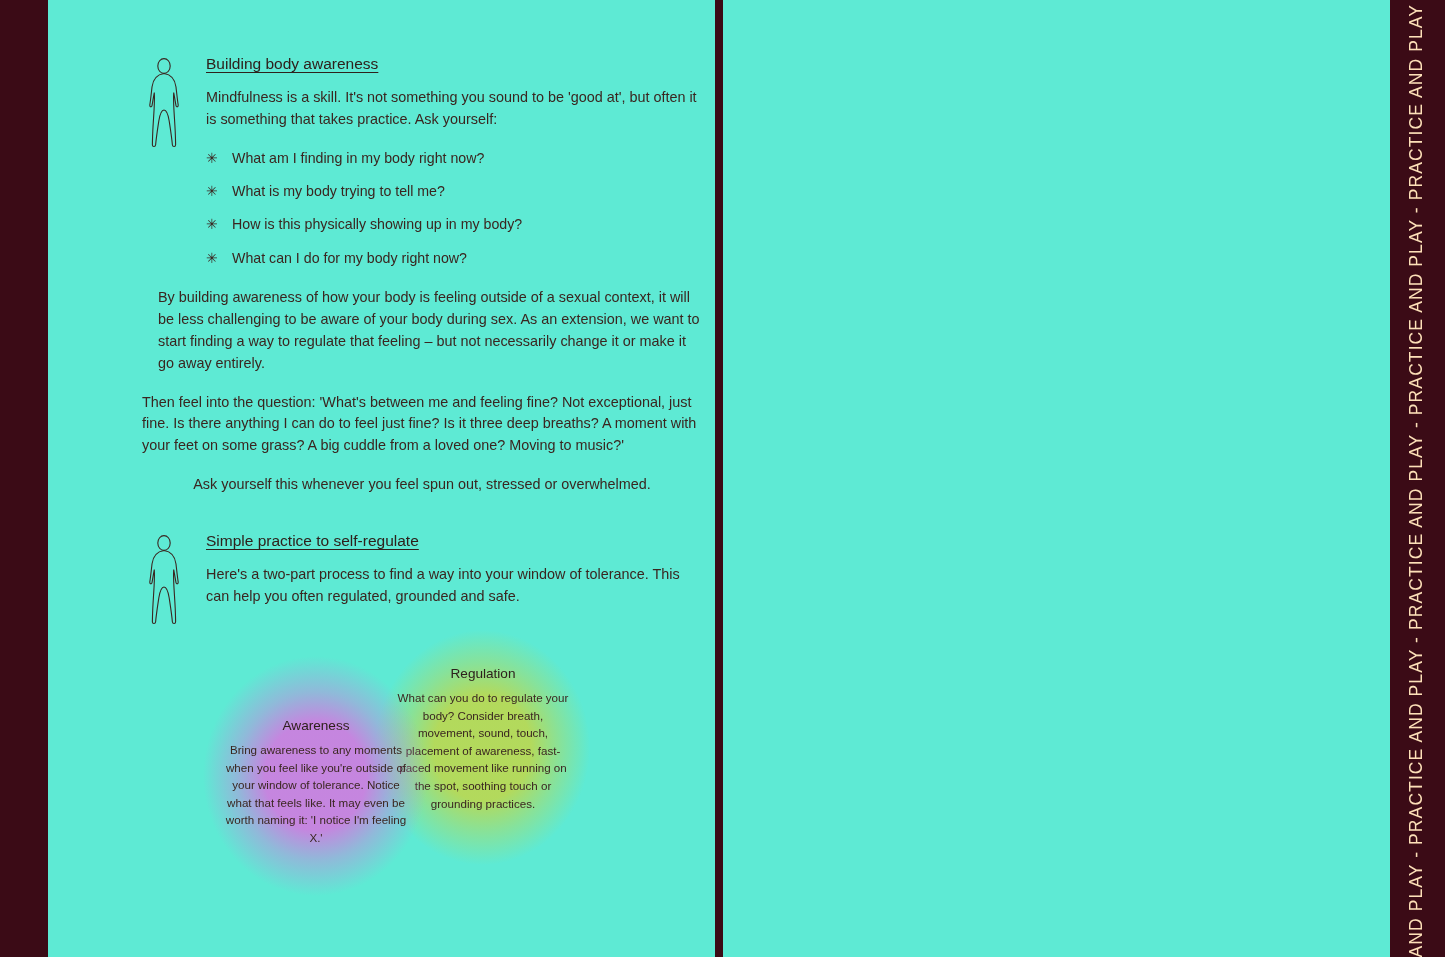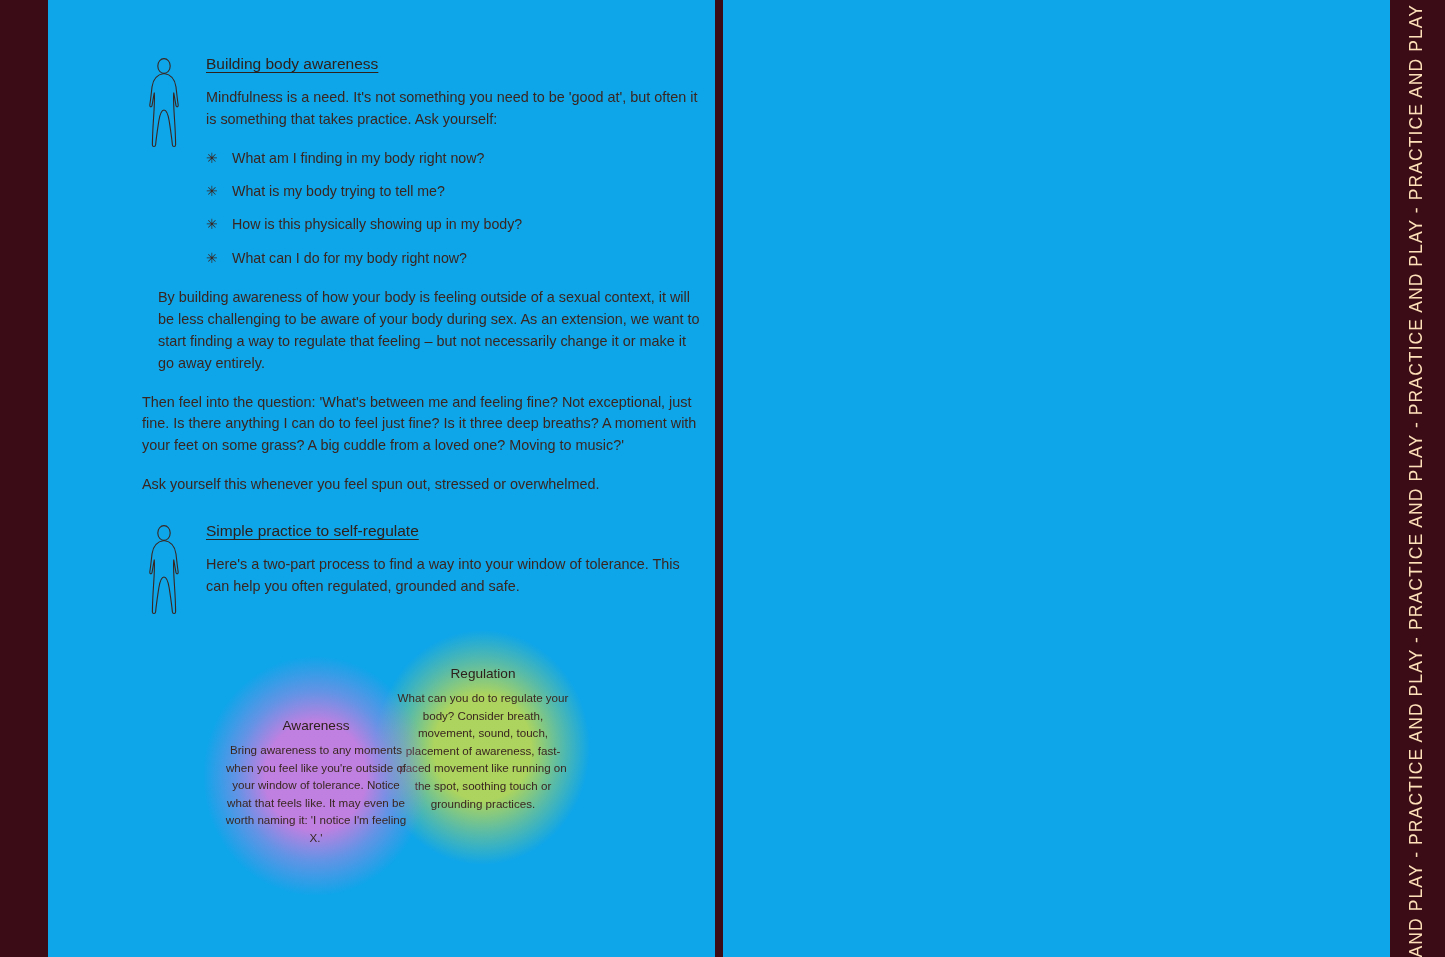--- a/index.html
+++ b/index.html
@@ -11,21 +11,21 @@
     height: 957px;
     background: #3b0b16;
     font-family: "Liberation Sans", sans-serif;
     color: #3a2620;
     overflow: hidden;
     position: relative;
   }
   .page {
     position: absolute;
     top: 0;
-    background: #0ea5e9;
+    background: #5eead4;
     height: 957px;
   }
   .page-left {
     left: 48px;
     width: 667px;
   }
   .page-right {
     left: 723px;
     width: 667px;
   }
@@ -192,32 +192,32 @@
     <div class="block">
       <div class="figure">
         <svg viewBox="0 0 44 92" width="44" height="92">
           <g fill="none" stroke="#3a2620" stroke-width="1.1">
             <ellipse cx="22" cy="9" rx="6.2" ry="7.4"></ellipse>
             <path d="M22 16.5 C15 17.5 11 22 10 30 C9.2 37 8.6 43 7.8 48 C7.5 50 9.5 50.6 10 48.6 C10.8 44 11.6 39 12.3 35.5 C12.6 40 12.4 46 12.1 52 C11.8 58 11.2 66 10.8 74 C10.6 79 10.4 84 10.4 88 C10.4 90 13.4 90 13.6 88 C14.2 81 15.6 72 16.8 64 C17.8 57.6 19.2 53 22 53 C24.8 53 26.2 57.6 27.2 64 C28.4 72 29.8 81 30.4 88 C30.6 90 33.6 90 33.6 88 C33.6 84 33.4 79 33.2 74 C32.8 66 32.2 58 31.9 52 C31.6 46 31.4 40 31.7 35.5 C32.4 39 33.2 44 34 48.6 C34.5 50.6 36.5 50 36.2 48 C35.4 43 34.8 37 34 30 C33 22 29 17.5 22 16.5 Z"></path>
           </g>
         </svg>
       </div>
       <h2 class="heading">Building body awareness</h2>
-      <p class="body">Mindfulness is a need. It's not something you need to be 'good at', but often it is something that takes practice. Ask yourself:</p>
+      <p class="body">Mindfulness is a skill. It's not something you sound to be 'good at', but often it is something that takes practice. Ask yourself:</p>
       <ul class="star-list">
         <li><span class="star">✳</span><span>What am I finding in my body right now?</span></li>
         <li><span class="star">✳</span><span>What is my body trying to tell me?</span></li>
         <li><span class="star">✳</span><span>How is this physically showing up in my body?</span></li>
         <li><span class="star">✳</span><span>What can I do for my body right now?</span></li>
       </ul>
     </div>
 
     <p class="body" style="margin-left:16px;">By building awareness of how your body is feeling outside of a sexual context, it will be less challenging to be aware of your body during sex. As an extension, we want to start finding a way to regulate that feeling – but not necessarily change it or make it go away entirely.</p>
     <p class="body">Then feel into the question: 'What's between me and feeling fine? Not exceptional, just fine. Is there anything I can do to feel just fine? Is it three deep breaths? A moment with your feet on some grass? A big cuddle from a loved one? Moving to music?'</p>
-    <p class="body" style="margin-bottom:26px;">Ask yourself this whenever you feel spun out, stressed or overwhelmed.</p>
+    <p class="body" style="margin-bottom:36px;text-align:center;">Ask yourself this whenever you feel spun out, stressed or overwhelmed.</p>
 
     <div class="block">
       <div class="figure">
         <svg viewBox="0 0 44 92" width="44" height="92">
           <g fill="none" stroke="#3a2620" stroke-width="1.1">
             <ellipse cx="22" cy="9" rx="6.2" ry="7.4"></ellipse>
             <path d="M22 16.5 C15 17.5 11 22 10 30 C9.2 37 8.6 43 7.8 48 C7.5 50 9.5 50.6 10 48.6 C10.8 44 11.6 39 12.3 35.5 C12.6 40 12.4 46 12.1 52 C11.8 58 11.2 66 10.8 74 C10.6 79 10.4 84 10.4 88 C10.4 90 13.4 90 13.6 88 C14.2 81 15.6 72 16.8 64 C17.8 57.6 19.2 53 22 53 C24.8 53 26.2 57.6 27.2 64 C28.4 72 29.8 81 30.4 88 C30.6 90 33.6 90 33.6 88 C33.6 84 33.4 79 33.2 74 C32.8 66 32.2 58 31.9 52 C31.6 46 31.4 40 31.7 35.5 C32.4 39 33.2 44 34 48.6 C34.5 50.6 36.5 50 36.2 48 C35.4 43 34.8 37 34 30 C33 22 29 17.5 22 16.5 Z"></path>
           </g>
         </svg>
       </div>

